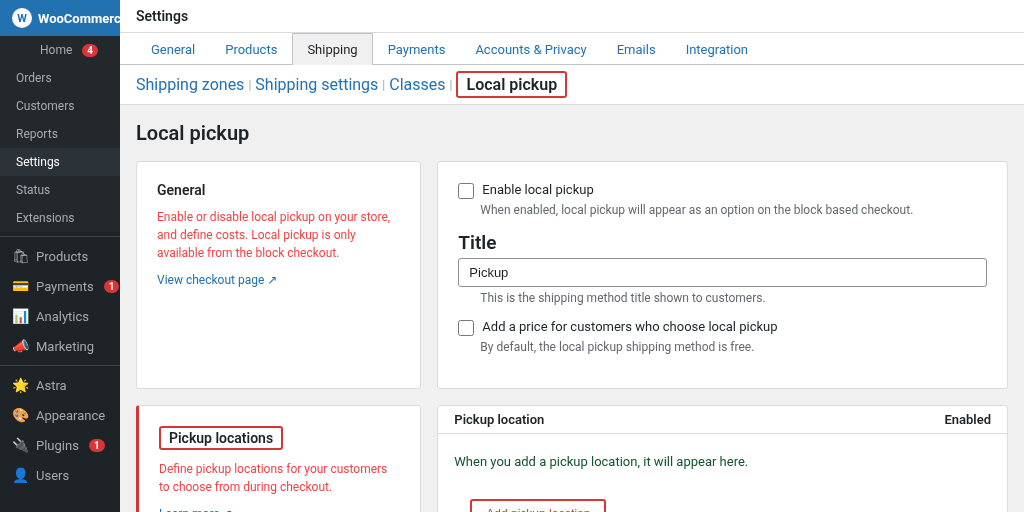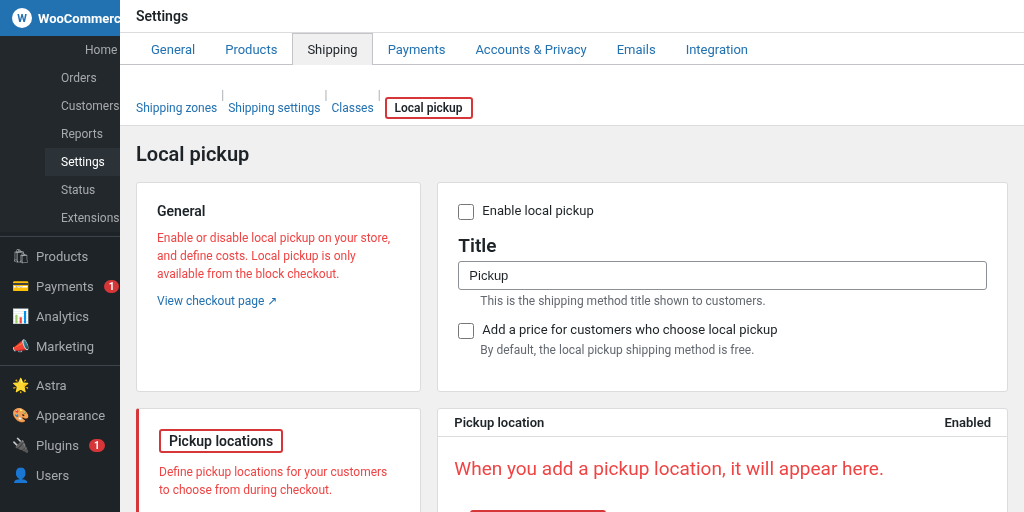--- a/index.html
+++ b/index.html
@@ -52,21 +52,21 @@
       background: #d63638;
       color: white;
       border-radius: 10px;
       padding: 1px 5px;
       font-size: 10px;
       font-weight: bold;
       margin-left: 2px;
     }
     .sidebar-divider { border-top: 1px solid #3c434a; margin: 4px 0; }
     .sidebar-submenu { background: #23282d; }
-    .sidebar-submenu .sidebar-item { padding-left: 16px; font-size: 12px; margin-left: 45px; }
+    .sidebar-submenu .sidebar-item { padding-left: 16px; font-size: 12px; }
 
     
     #main {
       flex: 1;
       display: flex;
       flex-direction: column;
       overflow: hidden;
     }
 
     .page-header {
@@ -107,24 +107,23 @@
     .sub-nav {
       background: #fff;
       padding: 6px 16px;
       display: flex;
       align-items: center;
       gap: 0;
       border-bottom: 1px solid #dcdcde;
     }
     .sub-nav-item {
       color: #2271b1;
-      font-size: 12px;
+      font-size: 16px;
       cursor: pointer;
       text-decoration: none;
-      margin-top: 26px;
     }
     .sub-nav-sep { color: #a7aaad; margin: 0 4px; font-size: 12px; }
     .sub-nav-item.active {
       color: #1d2327;
       border: 2px solid #d63638;
       padding: 2px 8px;
       border-radius: 3px;
       font-weight: 600;
     }
 
@@ -218,22 +217,22 @@
       display: flex;
       justify-content: space-between;
       padding: 6px 16px;
       border-bottom: 1px solid #dcdcde;
       font-weight: 600;
       font-size: 13px;
       color: #1d2327;
     }
     .pickup-empty {
       padding: 20px 16px;
-      font-size: 19px;
-      color: #ef4444;
+      font-size: 13px;
+      color: #14532d;
     }
     .add-pickup-btn {
       border: 2px solid #2271b1;
       background: #fff;
       color: #2271b1;
       padding: 6px 14px;
       border-radius: 3px;
       font-size: 12px;
       cursor: pointer;
       margin: 10px 16px 16px 16px;
@@ -351,20 +350,21 @@
         <h3>General</h3>
         <p>Enable or disable local pickup on your store, and define costs. Local pickup is only available from the block checkout.</p>
         <a>View checkout page ↗</a>
       </div>
       <div class="section-card section-right">
         <div class="form-group">
           <label>
             <input type="checkbox" style="">
             <span>Enable local pickup</span>
           </label>
+          <p class="hint">When enabled, local pickup will appear as an option on the block based checkout.</p>
         </div>
 
         <div class="form-group">
           <span class="form-label">Title</span>
           <input type="text" value="Pickup" style="">
           <p class="hint">This is the shipping method title shown to customers.</p>
         </div>
 
         <div class="form-group">
           <label>

